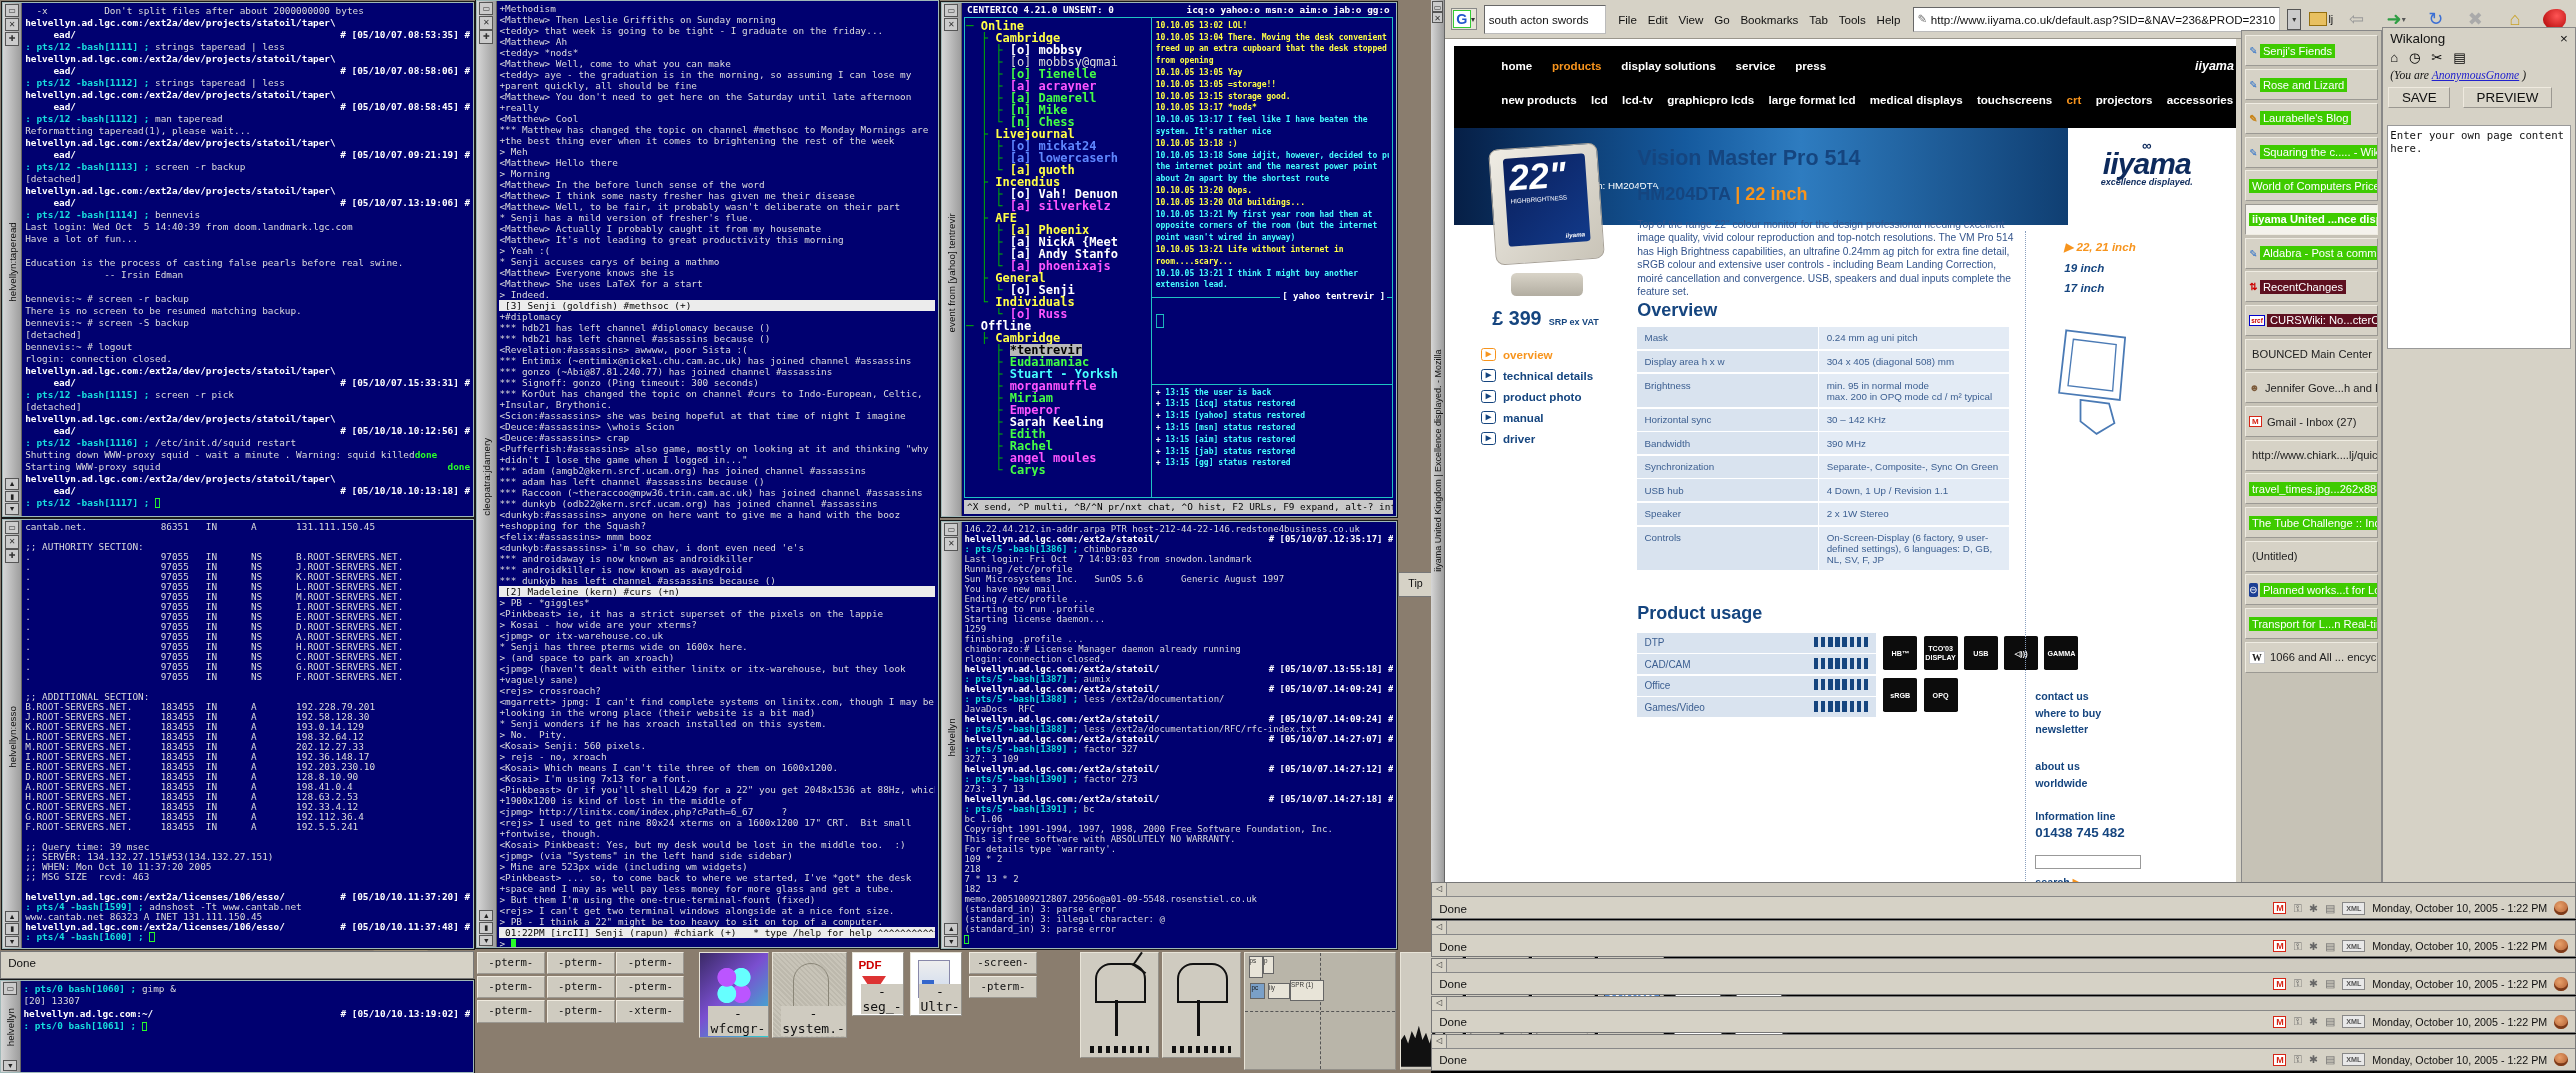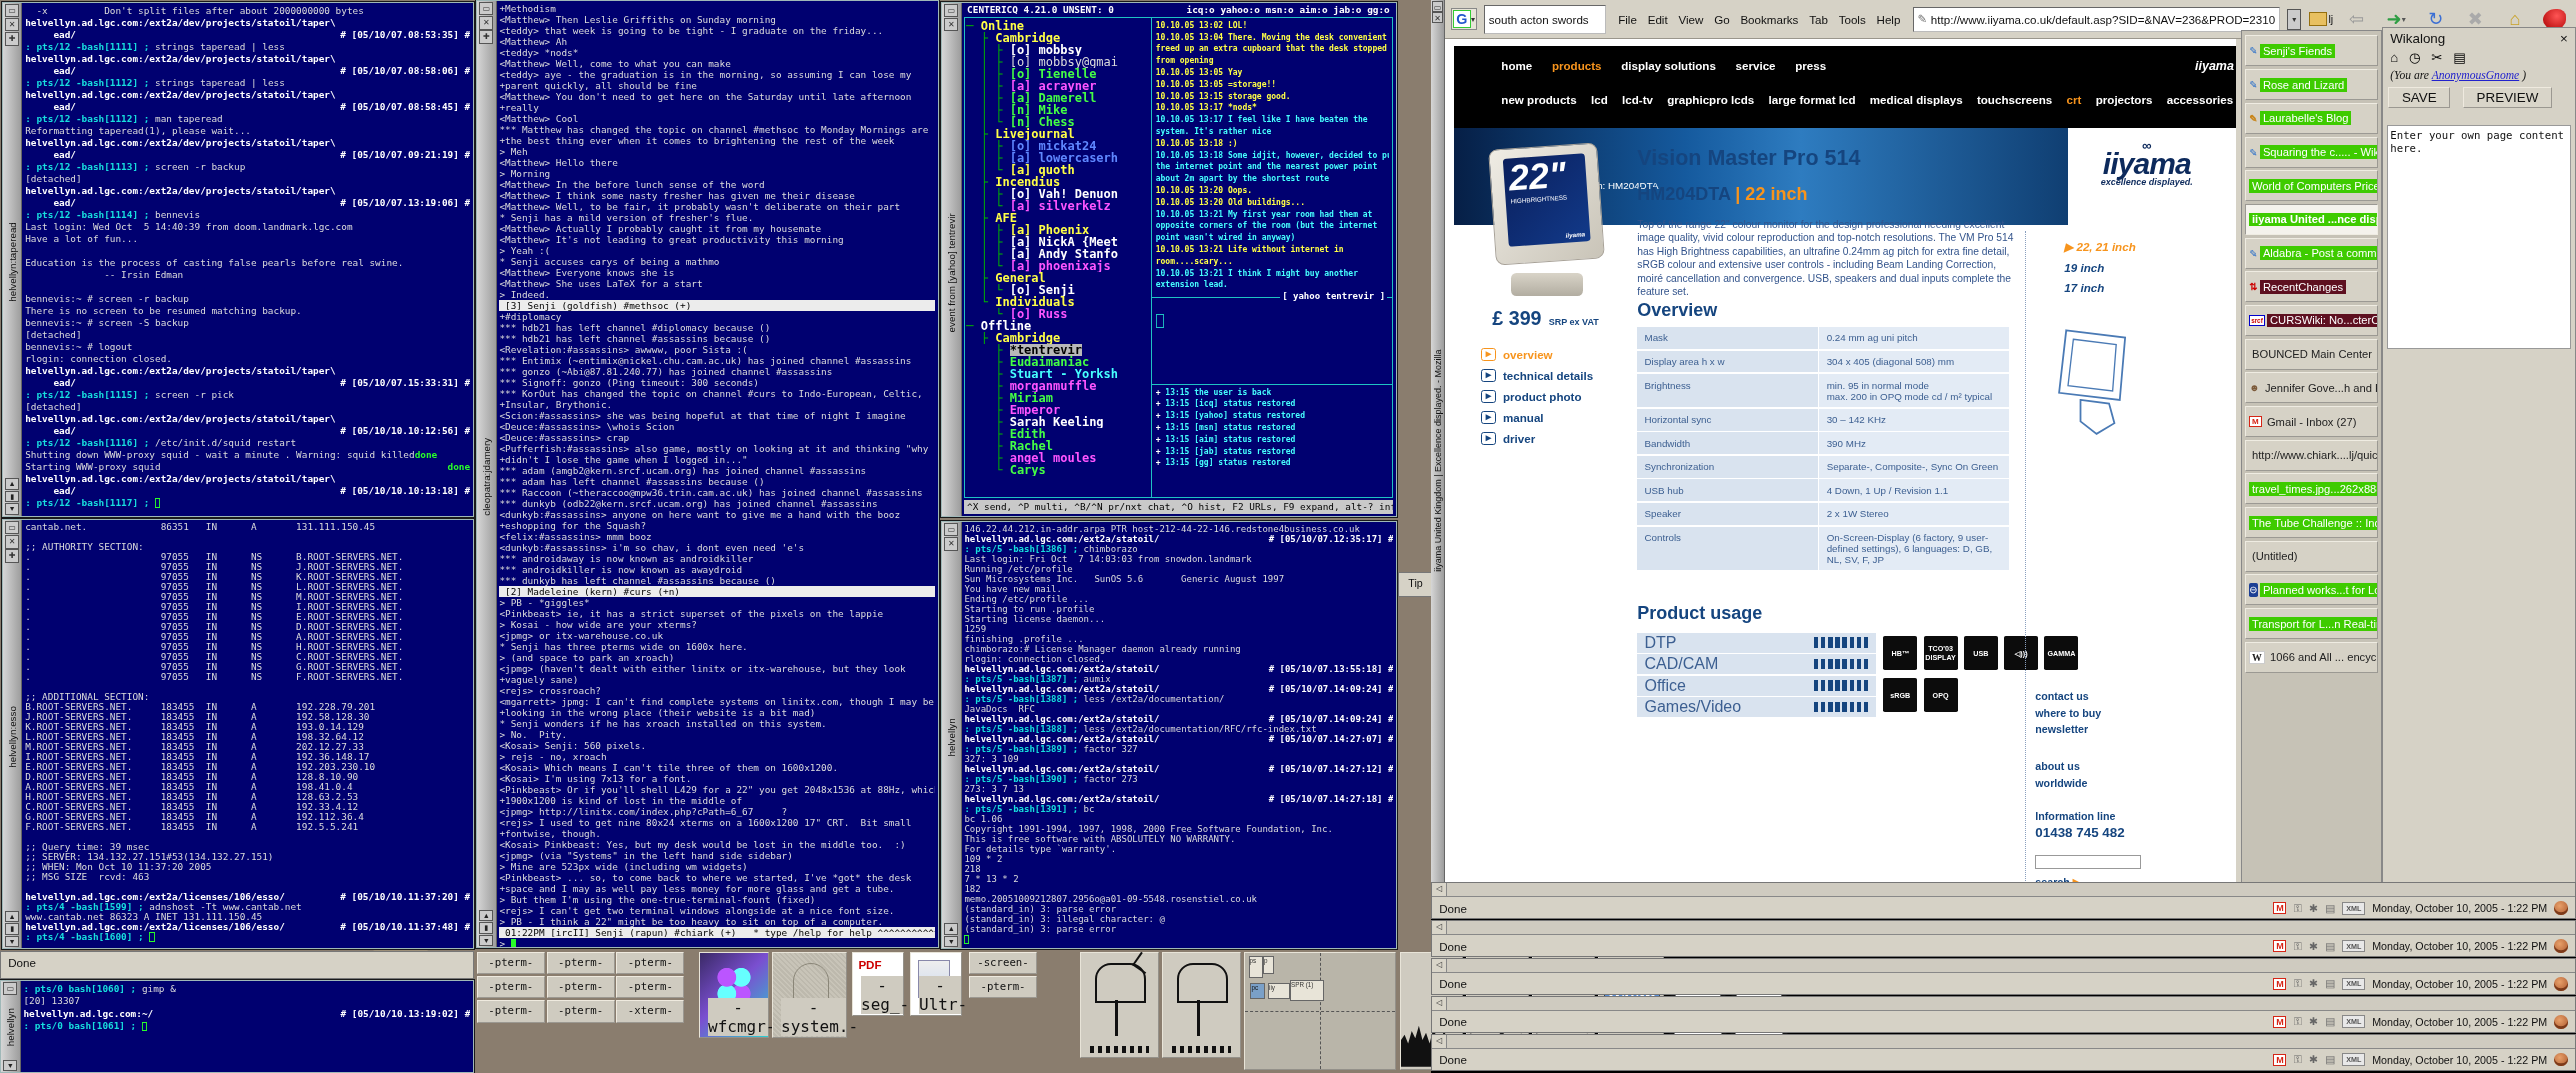--- a/index.html
+++ b/index.html
@@ -53,21 +53,21 @@
   .scrollrow{height:13.4px;border-bottom:0.9px solid #888;background:#cfcbc0;display:flex;align-items:stretch;}
   .scrollarr{width:14.3px;border-right:0.9px solid #888;font-size:8px;line-height:11.6px;text-align:center;color:#333;background:#d9d5c9;}
   .statusrow{height:21.5px;display:flex;align-items:center;font-size:11.6px;color:#111;padding:0 7.2px;justify-content:space-between;}
   .sticons{display:flex;align-items:center;gap:7.2px;font-size:10.7px;color:#666;}
   .ic-gm{color:#d62516;font-weight:700;border:0.9px solid #d62516;padding:0 1.8px;font-size:9px;background:#fff;}
   .ic-xml{border:0.9px solid #888;background:#e8e8e8;color:#555;font-size:7.2px;padding:0.9px 2.7px;font-weight:700;}
   .ic-monkey{width:13.4px;height:13.4px;border-radius:50%;background:radial-gradient(circle at 40% 35%,#e8a06a,#a8542a);box-shadow:inset 0 -2.7px 0 #7c3a1a;}
   
   .tbtn{width:68px;height:22.4px;background:#cfcbc0;border:1.8px outset #efeadf;font-family:"DejaVu Sans Mono",monospace;font-size:10.7px;text-align:center;line-height:19px;color:#111;box-sizing:border-box;}
   .tile{position:absolute;background:#cfcbc0;border:1.8px outset #e8e4d8;box-sizing:border-box;}
-  .tlabel{position:absolute;left:8px;right:0;bottom:0.9px;text-align:center;font-family:"DejaVu Sans Mono",monospace;font-size:16px;color:#111;background:#cfcbc0;}
+  .tlabel{position:absolute;left:8px;right:0;bottom:0.9px;text-align:center;font-family:"DejaVu Sans Mono",monospace;font-size:13px;color:#111;background:#cfcbc0;}
   
   .bwin{position:absolute;left:1431px;top:0;width:1145px;height:898px;background:#d6d2c6;}
   .bchrome{position:absolute;left:14.3px;top:0;right:0;height:39px;background:#d6d2c6;border-bottom:0.9px solid #9a968c;display:flex;align-items:center;gap:7.2px;padding:0 5.4px;box-sizing:border-box;}
   .menu-item{font-size:11.6px;color:#111;padding:0 5.4px;}
   .field{background:#fff;border:1.8px inset #bbb;font-size:11.6px;color:#111;display:flex;align-items:center;padding:0 3.6px;box-sizing:border-box;}
   .tbic{width:36px;height:27px;display:flex;align-items:center;justify-content:center;font-size:18px;}
   .page{position:absolute;left:14.3px;top:39px;width:791px;bottom:0;background:#fff;overflow:hidden;}
   .blacknav{position:absolute;left:9px;top:7.2px;width:785px;height:82px;background:#000;color:#fff;}
   .navrow{position:absolute;left:47px;display:flex;gap:19.7px;font-size:11.6px;font-weight:700;}
   .navlink{color:#fff;} .navlink.active{color:#f7941d;}
@@ -77,21 +77,21 @@
   .brandtag{font-size:9px;font-style:italic;font-weight:700;color:#0d2a5c;}
   .crumb{position:absolute;left:50px;top:141px;color:#fff;font-size:9.8px;}
   .ptitle{position:absolute;left:192px;top:107px;font-size:21.5px;font-weight:700;color:#15457f;}
   .pmodel{position:absolute;left:192px;top:145px;font-size:18px;font-weight:700;color:#15457f;}
   .pmodel .sz{color:#f7941d;}
   .pdesc{position:absolute;left:192px;top:179px;width:385px;font-size:10.3px;color:#33548c;line-height:13.4px;}
   .h2{font-size:18px;font-weight:700;color:#15457f;}
   .spec-row{display:flex;margin-bottom:1.8px;font-size:9.8px;color:#3c5f91;}
   .spec-l{width:166px;background:#d9e3ef;padding:5.4px 7.2px;}
   .spec-v{flex:1;background:#e3ebf5;padding:5.4px 7.2px;margin-left:1.8px;white-space:pre-line;}
-  .usage-row{display:flex;margin-bottom:1.8px;font-size:16px;color:#3c5f91;background:#d9e3ef;align-items:center;height:19.7px;padding:0 7.2px;width:224px;}
+  .usage-row{display:flex;margin-bottom:1.8px;font-size:10px;color:#3c5f91;background:#d9e3ef;align-items:center;height:19.7px;padding:0 7.2px;width:224px;}
   .usage-l{flex:1;}
   .usage-bars i{display:inline-block;width:4.5px;height:10.7px;background:#15457f;margin-left:2.7px;}
   .badge{width:34px;height:34px;background:#0c0c0c;color:#fff;font-size:7.2px;font-weight:700;display:flex;align-items:center;justify-content:center;text-align:center;margin-right:6.3px;white-space:pre-line;border-radius:1.8px;}
   .pnav-item{display:flex;align-items:center;gap:7.2px;margin-bottom:8px;font-size:11.6px;font-weight:700;color:#15457f;}
   .pnav-ic{width:12.5px;height:10.7px;border:0.9px solid #15457f;border-radius:2.7px;font-size:7.2px;line-height:9.8px;text-align:center;color:#15457f;}
   .pnav-item.active{color:#f7941d;} .pnav-item.active .pnav-ic{border-color:#f7941d;color:#f7941d;}
   .snav-item{font-size:11.6px;font-weight:700;color:#15457f;margin-bottom:7.2px;}
   .snav-item.active{color:#f7941d;}
   .flink{font-size:10.7px;font-weight:700;color:#15457f;margin-bottom:4.5px;}
   .dotline{position:absolute;border-left:1.8px dotted #8aa0be;}

